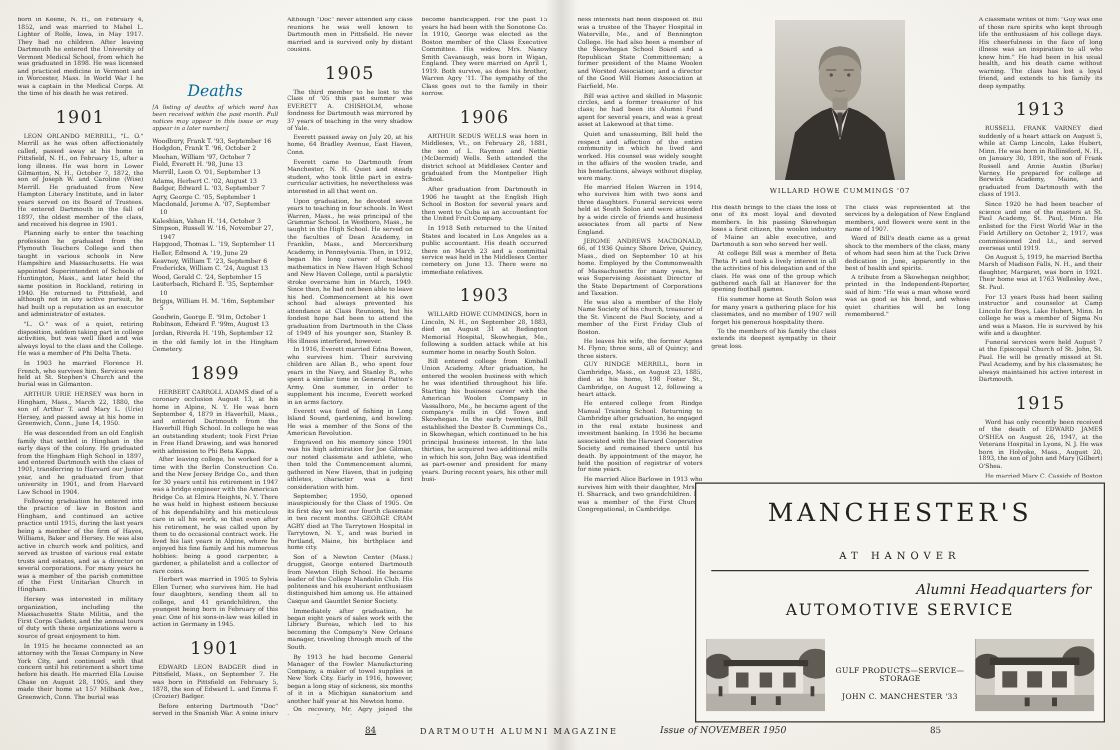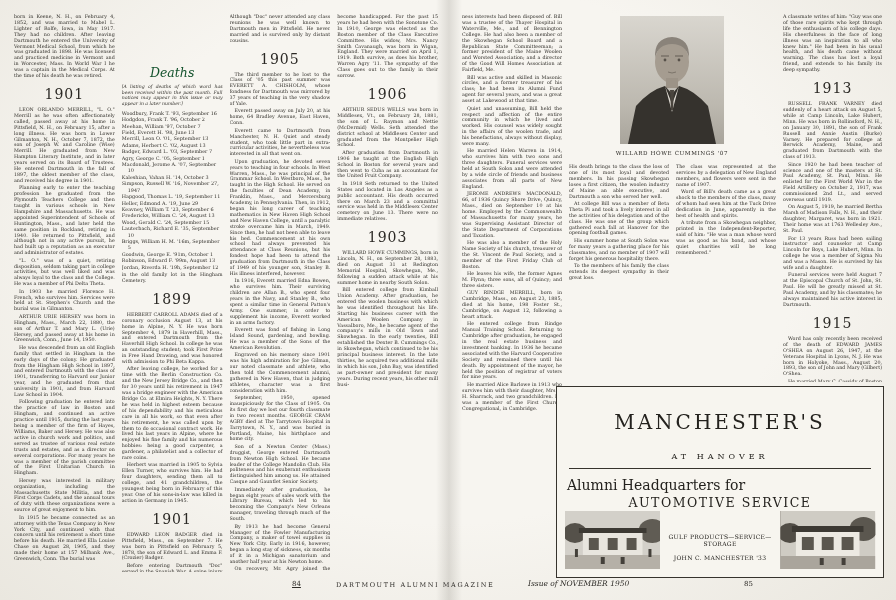--- a/index.html
+++ b/index.html
@@ -18,37 +18,37 @@
   .col{flex:1 1 0;overflow:hidden;text-align:justify;
     font-size:4.8px;line-height:5.9px;color:#312f2a;}
   .rcol{position:absolute;overflow:hidden;text-align:justify;font-size:4.8px;line-height:5.9px;color:#312f2a;}
   #r-col1{left:14px;top:14px;width:100px;height:556px;}
   #r-col2{left:121px;top:164px;width:100px;height:218px;}
   #r-col3{left:228px;top:164px;width:100px;height:218px;}
   #r-col4{left:335px;top:14px;width:99px;height:368px;}
   .blk-p{text-indent:5px;margin:0 0 1.5px 0;}
   .blk-pc{margin:0 0 1.5px 0;}
   .blk-h{font-size:14px;line-height:15px;text-align:center;letter-spacing:1px;margin:8px 0 5px 0;color:#2b2925;text-indent:0;}
-  .blk-hd{font-size:12.5px;line-height:14px;font-style:italic;text-align:center;margin:52px 0 4px 0;color:#14532d;}
+  .blk-hd{font-size:12.5px;line-height:14px;font-style:italic;text-align:center;margin:52px 0 4px 0;color:#0369a1;}
   .blk-note{font-style:italic;font-size:4.6px;line-height:5.7px;margin:0 0 3px 0;text-align:justify;}
   .blk-list{margin:0 0 2px 0;}
   .death-item{font-size:4.9px;line-height:6.4px;padding-left:6px;text-indent:-6px;text-align:left;}
   
   #portrait{position:absolute;left:172px;top:16px;width:104px;height:128px;
     box-shadow:0 0 0 1px #b9b5ac inset;}
   #portrait svg{display:block;width:100%;height:100%;}
   #photo-caption{position:absolute;left:132px;top:150px;width:184px;text-align:center;
     font-size:5.6px;letter-spacing:.6px;color:#2b2925;}
   
   #ad{position:absolute;left:108px;top:386px;width:328px;height:192px;box-sizing:border-box;
     background:#f7f5ef;border:1.5px solid #36332d;padding:8px 10px;}
-  #ad-title{font-size:20px;line-height:22px;letter-spacing:3px;text-align:center;margin-top:16px;color:#24221e;}
+  #ad-title{font-size:20px;line-height:22px;letter-spacing:3px;text-align:center;margin-top:4px;color:#24221e;}
   #ad-sub{font-size:8px;letter-spacing:4px;text-align:center;margin-top:19px;color:#24221e;}
   #ad-rule{border-top:1px solid #36332d;margin:7px 2px 8px 2px;}
-  #ad-tagline{font-size:14px;text-align:left;color:#24221e;}
+  #ad-tagline{font-style:italic;font-size:11px;text-align:right;color:#24221e;}
   #ad-service{font-size:12.5px;letter-spacing:1.5px;text-align:center;margin-top:2px;color:#24221e;}
   #ad-bottom{position:absolute;left:8px;right:8px;bottom:8px;display:flex;justify-content:space-between;align-items:flex-end;}
   .ad-photo{width:96px;height:58px;box-shadow:0 0 0 1px #8f8b82 inset;}
   .ad-photo svg{display:block;width:100%;height:100%;}
   .flip svg{transform:scaleX(-1);}
   #ad-center{width:120px;text-align:center;padding-bottom:8px;}
   #ad-products{font-size:6px;letter-spacing:.3px;color:#24221e;}
   #ad-owner{font-size:6px;letter-spacing:.3px;margin-top:7px;color:#24221e;}
   
   .folio{position:absolute;font-size:7px;color:#2f2d29;}

